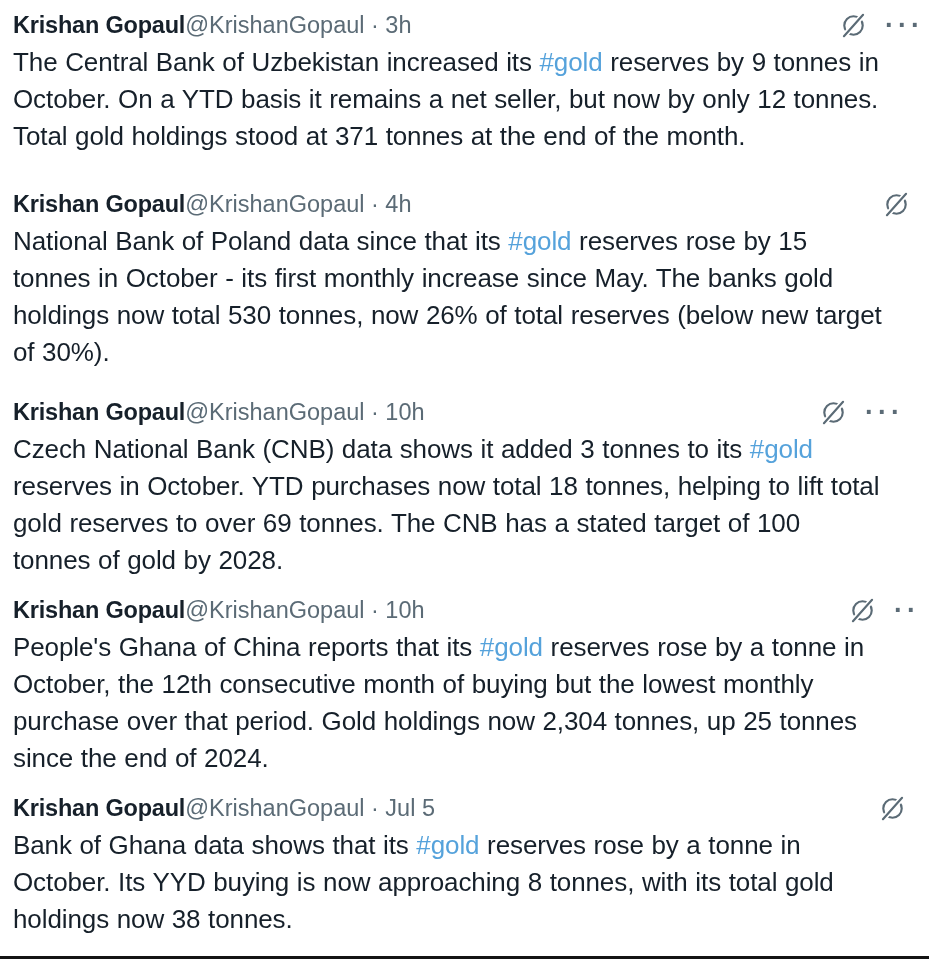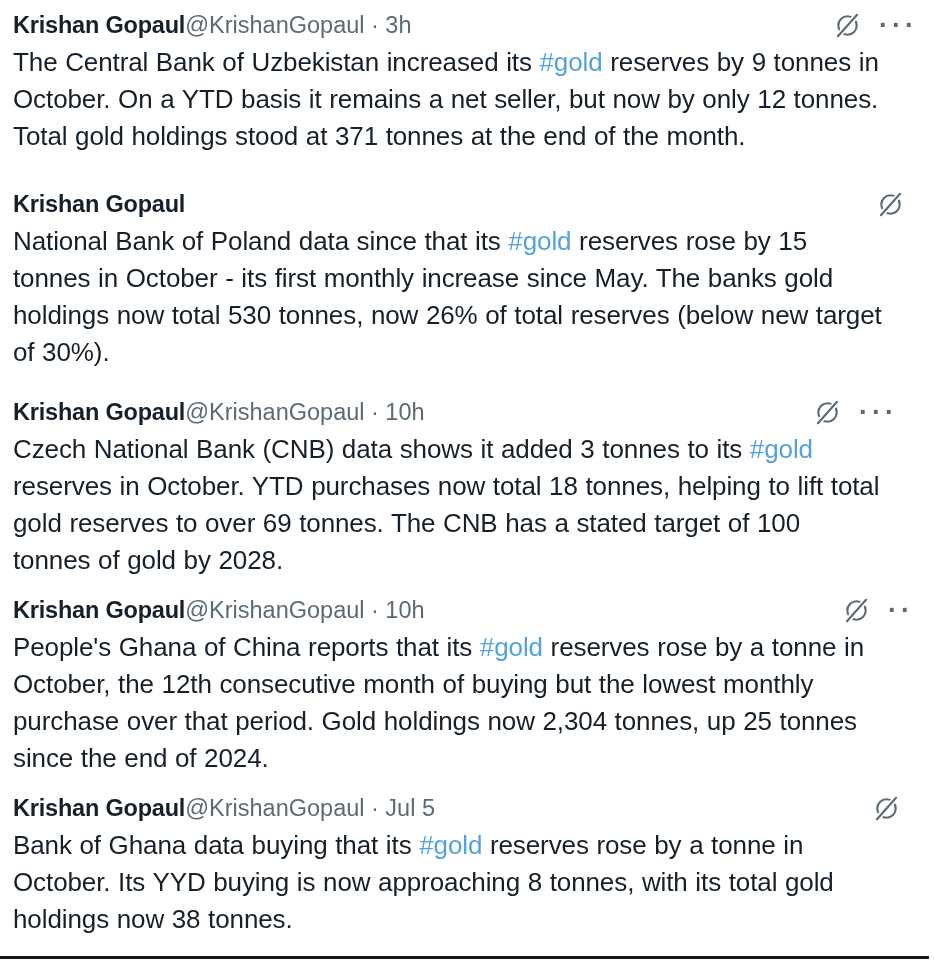--- a/index.html
+++ b/index.html
@@ -9,21 +9,21 @@
   body {
     width: 934px;
     height: 969px;
     background: #ffffff;
     font-family: "Liberation Sans", sans-serif;
     color: #16202a;
     overflow: hidden;
     position: relative;
   }
   .feed {
-    padding: 10px 16px 0 13px;
+    padding: 10px 10px 0 13px;
   }
   .tweet {
     display: block;
   }
   .tweet.t1 { margin-bottom: 34px; }
   .tweet.t2 { margin-bottom: 26px; }
   .tweet.t3 { margin-bottom: 16px; }
   .tweet.t4 { margin-bottom: 16px; }
   .tweet.t5 { margin-bottom: 0; }
 
@@ -119,20 +119,21 @@
       <span class="more-btn">···</span>
     </div>
     <p class="tweet-body">
       <span>The Central Bank of Uzbekistan increased its </span><a class="hashtag">#gold</a><span> reserves by 9 tonnes in October. On a YTD basis it remains a net seller, but now by only 12 tonnes. Total gold holdings stood at 371 tonnes at the end of the month.</span>
     </p>
   </article>
 
   <article class="tweet t2">
     <div class="tweet-header">
       <span class="display-name">Krishan Gopaul</span>
+      <span class="user-meta">@KrishanGopaul · 4h</span>
       <span class="header-spacer"></span>
       <span class="grok-btn">
         <svg width="27" height="27" viewBox="0 0 24 24" fill="none">
           <circle cx="12" cy="12" r="8.2" stroke="#5b6b76" stroke-width="1.9"></circle>
           <path d="M3.5 21.5 L20.5 2.5" stroke="#ffffff" stroke-width="5"></path>
           <path d="M3.5 21.5 L20.5 2.5" stroke="#5b6b76" stroke-width="1.9" stroke-linecap="round"></path>
         </svg>
       </span>
     </div>
     <p class="tweet-body">
@@ -185,19 +186,19 @@
       <span class="header-spacer"></span>
       <span class="grok-btn">
         <svg width="27" height="27" viewBox="0 0 24 24" fill="none">
           <circle cx="12" cy="12" r="8.2" stroke="#5b6b76" stroke-width="1.9"></circle>
           <path d="M3.5 21.5 L20.5 2.5" stroke="#ffffff" stroke-width="5"></path>
           <path d="M3.5 21.5 L20.5 2.5" stroke="#5b6b76" stroke-width="1.9" stroke-linecap="round"></path>
         </svg>
       </span>
     </div>
     <p class="tweet-body">
-      <span>Bank of Ghana data buying that its </span><a class="hashtag">#gold</a><span> reserves rose by a tonne in October. Its YYD buying is now approaching 8 tonnes, with its total gold holdings now 38 tonnes.</span>
+      <span>Bank of Ghana data shows that its </span><a class="hashtag">#gold</a><span> reserves rose by a tonne in October. Its YYD buying is now approaching 8 tonnes, with its total gold holdings now 38 tonnes.</span>
     </p>
   </article>
 
 </div>
 
 <div class="bottom-divider"></div>
 
 </body></html>

